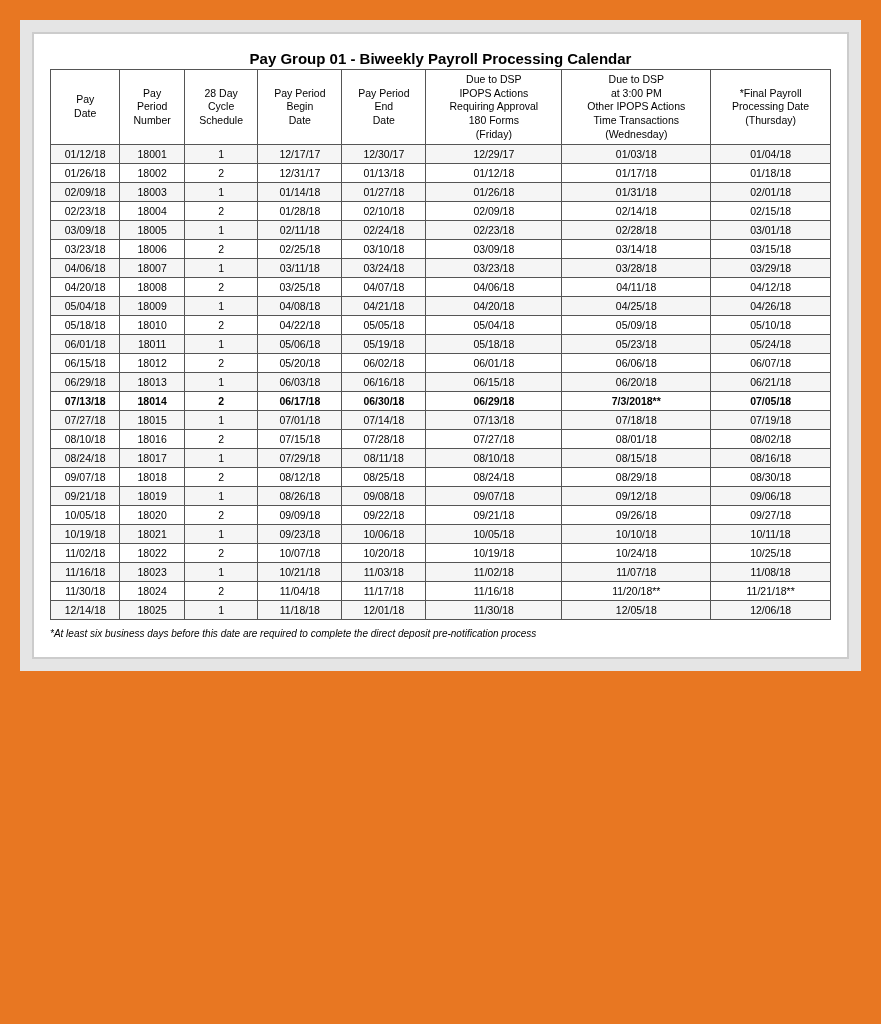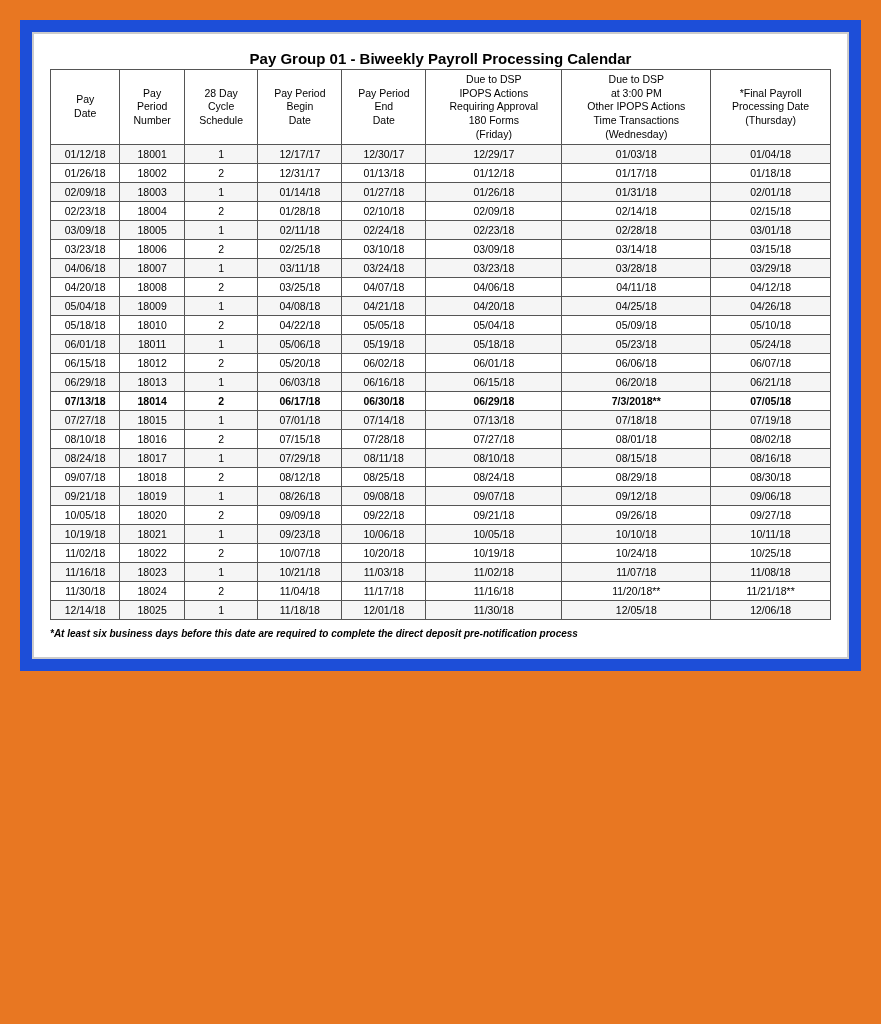--- a/index.html
+++ b/index.html
@@ -7,21 +7,21 @@
       background: #e87722;
       font-family: Arial, sans-serif;
       font-size: 11px;
       display: flex;
       justify-content: center;
       align-items: flex-start;
       min-height: 1024px;
       padding: 20px;
     }
     .outer-wrapper {
-      background: #1d4ed8;
+      background: #e5e5e5;
       padding: 12px;
       width: 841px;
     }
     .inner-wrapper {
       background: #fff;
       border: 2px solid #ccc;
       padding: 16px;
     }
     .main-title {
       text-align: center;
@@ -61,21 +61,20 @@
       font-weight: bold;
       background: #fff !important;
     }
     .footnotes {
       margin-top: 8px;
       font-size: 10px;
       font-style: italic;
     }
     .footnotes p {
       margin-bottom: 2px;
-      font-weight: bold;
     }
   </style>
 </head>
 <body>
 
 <div class="outer-wrapper">
   <div class="inner-wrapper">
     <div class="main-title">Pay Group 01 - Biweekly Payroll Processing Calendar</div>
 
     <table>

